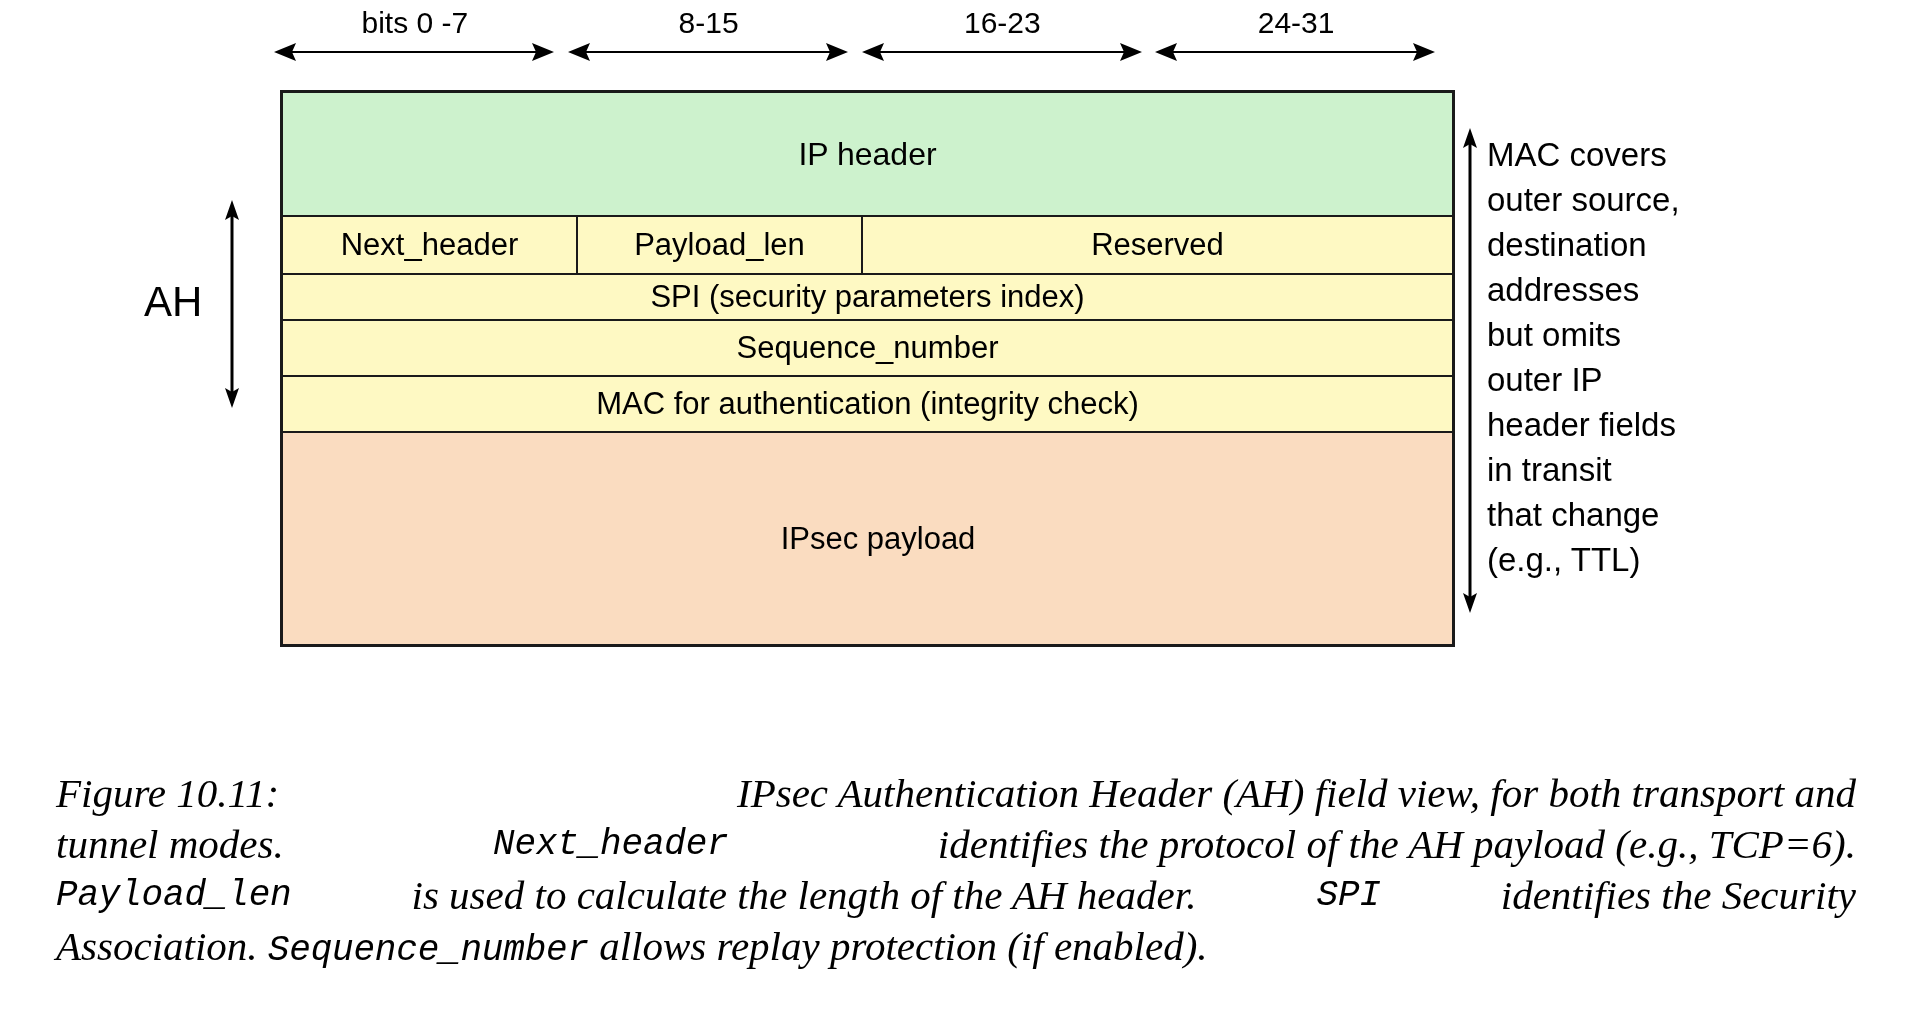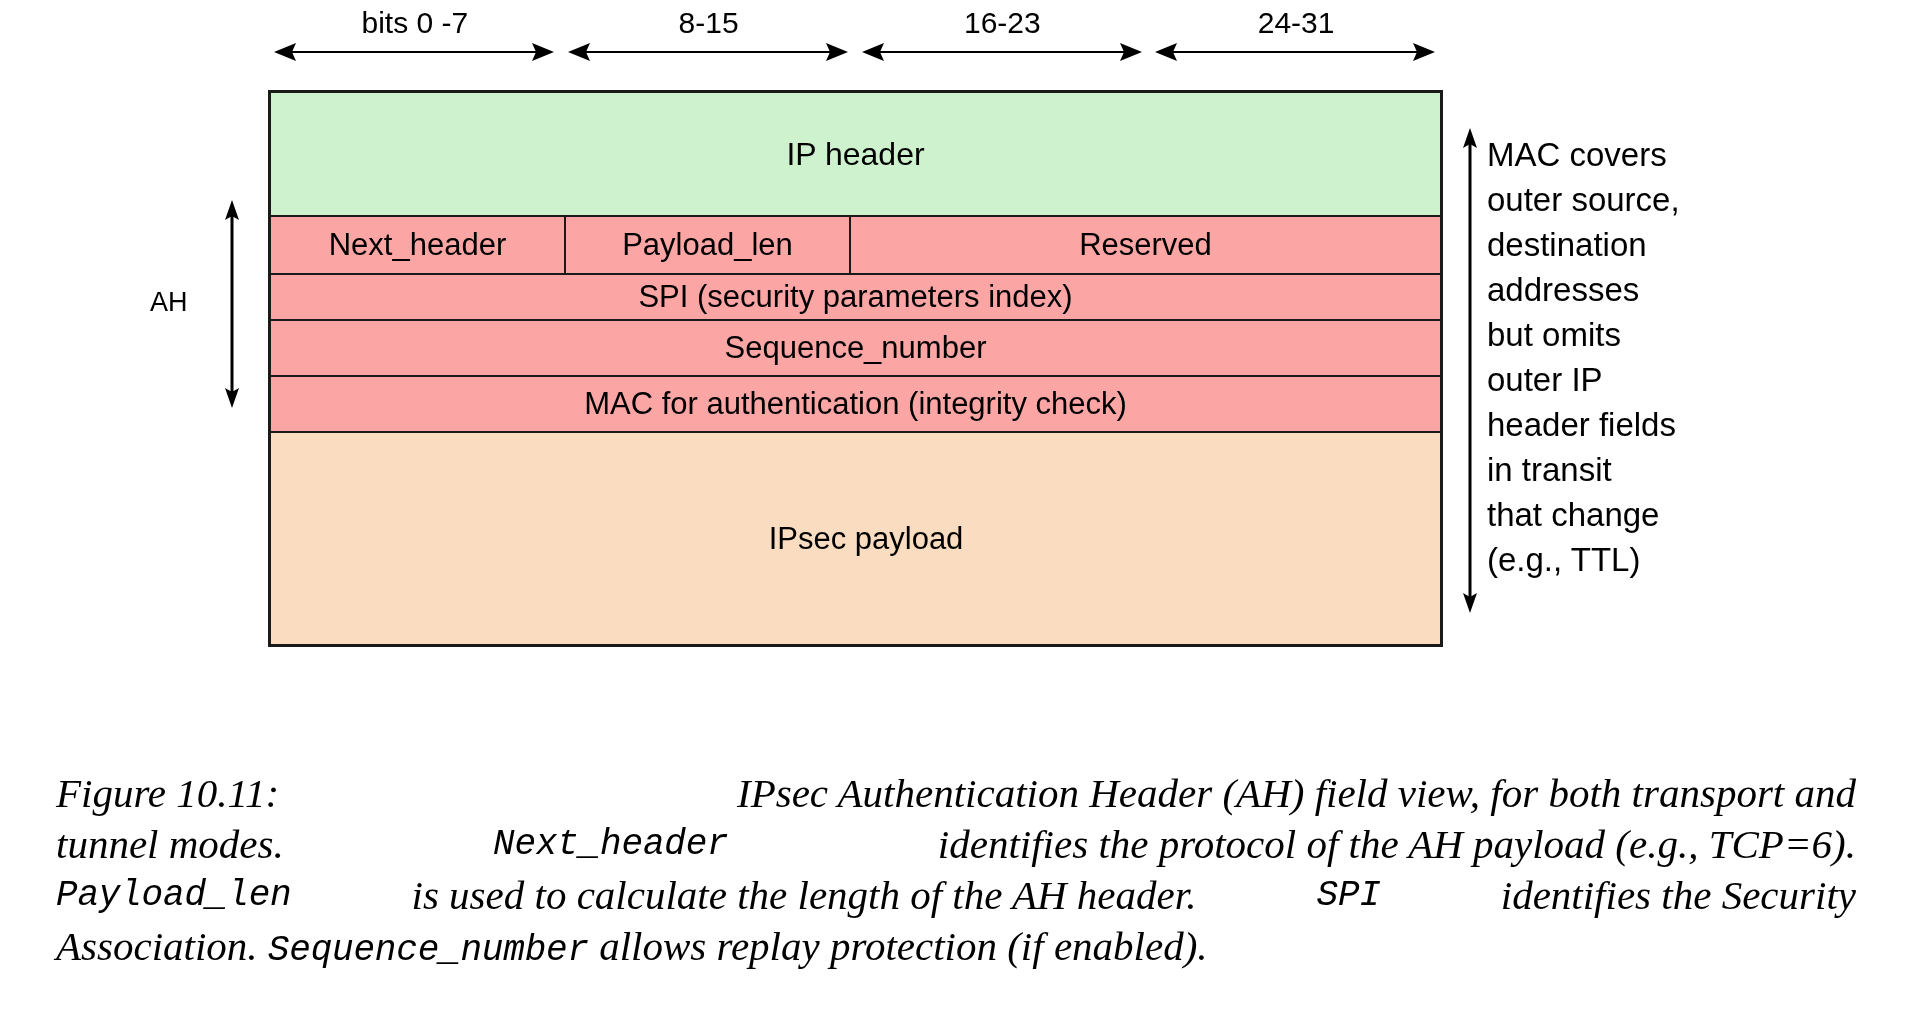--- a/index.html
+++ b/index.html
@@ -51,26 +51,26 @@
     position: absolute;
     bottom: 6px;
     left: 6px;
     right: 6px;
     height: 20px;
   }
 
   
   .diagram {
     position: absolute;
-    left: 268px;
+    left: 280px;
     top: 90px;
     width: 1175px;
     border: 3px solid #1a1a1a;
     box-sizing: border-box;
-    background: #fca5a5;
+    background: #fef9c3;
   }
   .row {
     display: flex;
     border-top: 2px solid #1a1a1a;
     box-sizing: border-box;
   }
   .row:first-child { border-top: none; }
   .cell {
     flex: 1 1 0;
     display: flex;
@@ -101,23 +101,23 @@
   
   .ah-bracket {
     position: absolute;
     left: 225px;
     top: 200px;
     width: 14px;
     height: 208px;
   }
   .ah-label {
     position: absolute;
-    left: 150px;
+    left: 144px;
     top: 284px;
-    font-size: 27px;
+    font-size: 42px;
     line-height: 36px;
   }
 
   
   .mac-bracket {
     position: absolute;
     left: 1463px;
     top: 128px;
     width: 14px;
     height: 485px;

